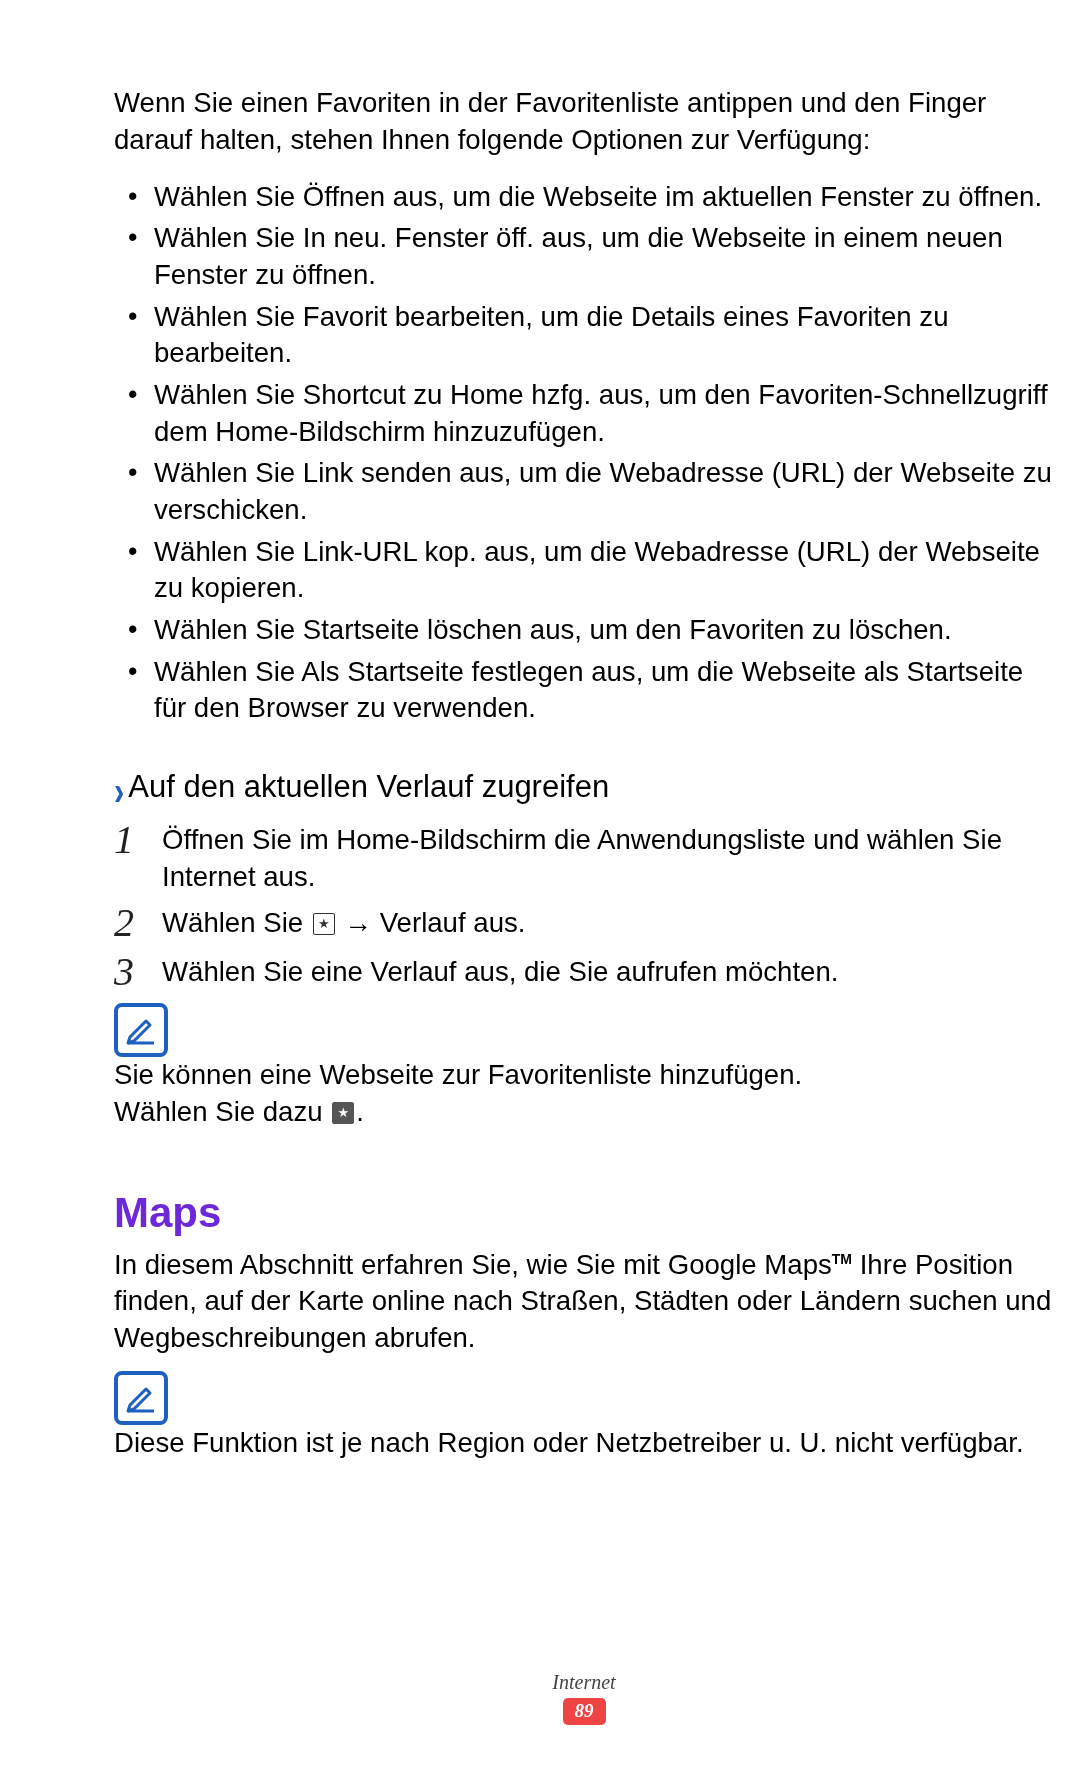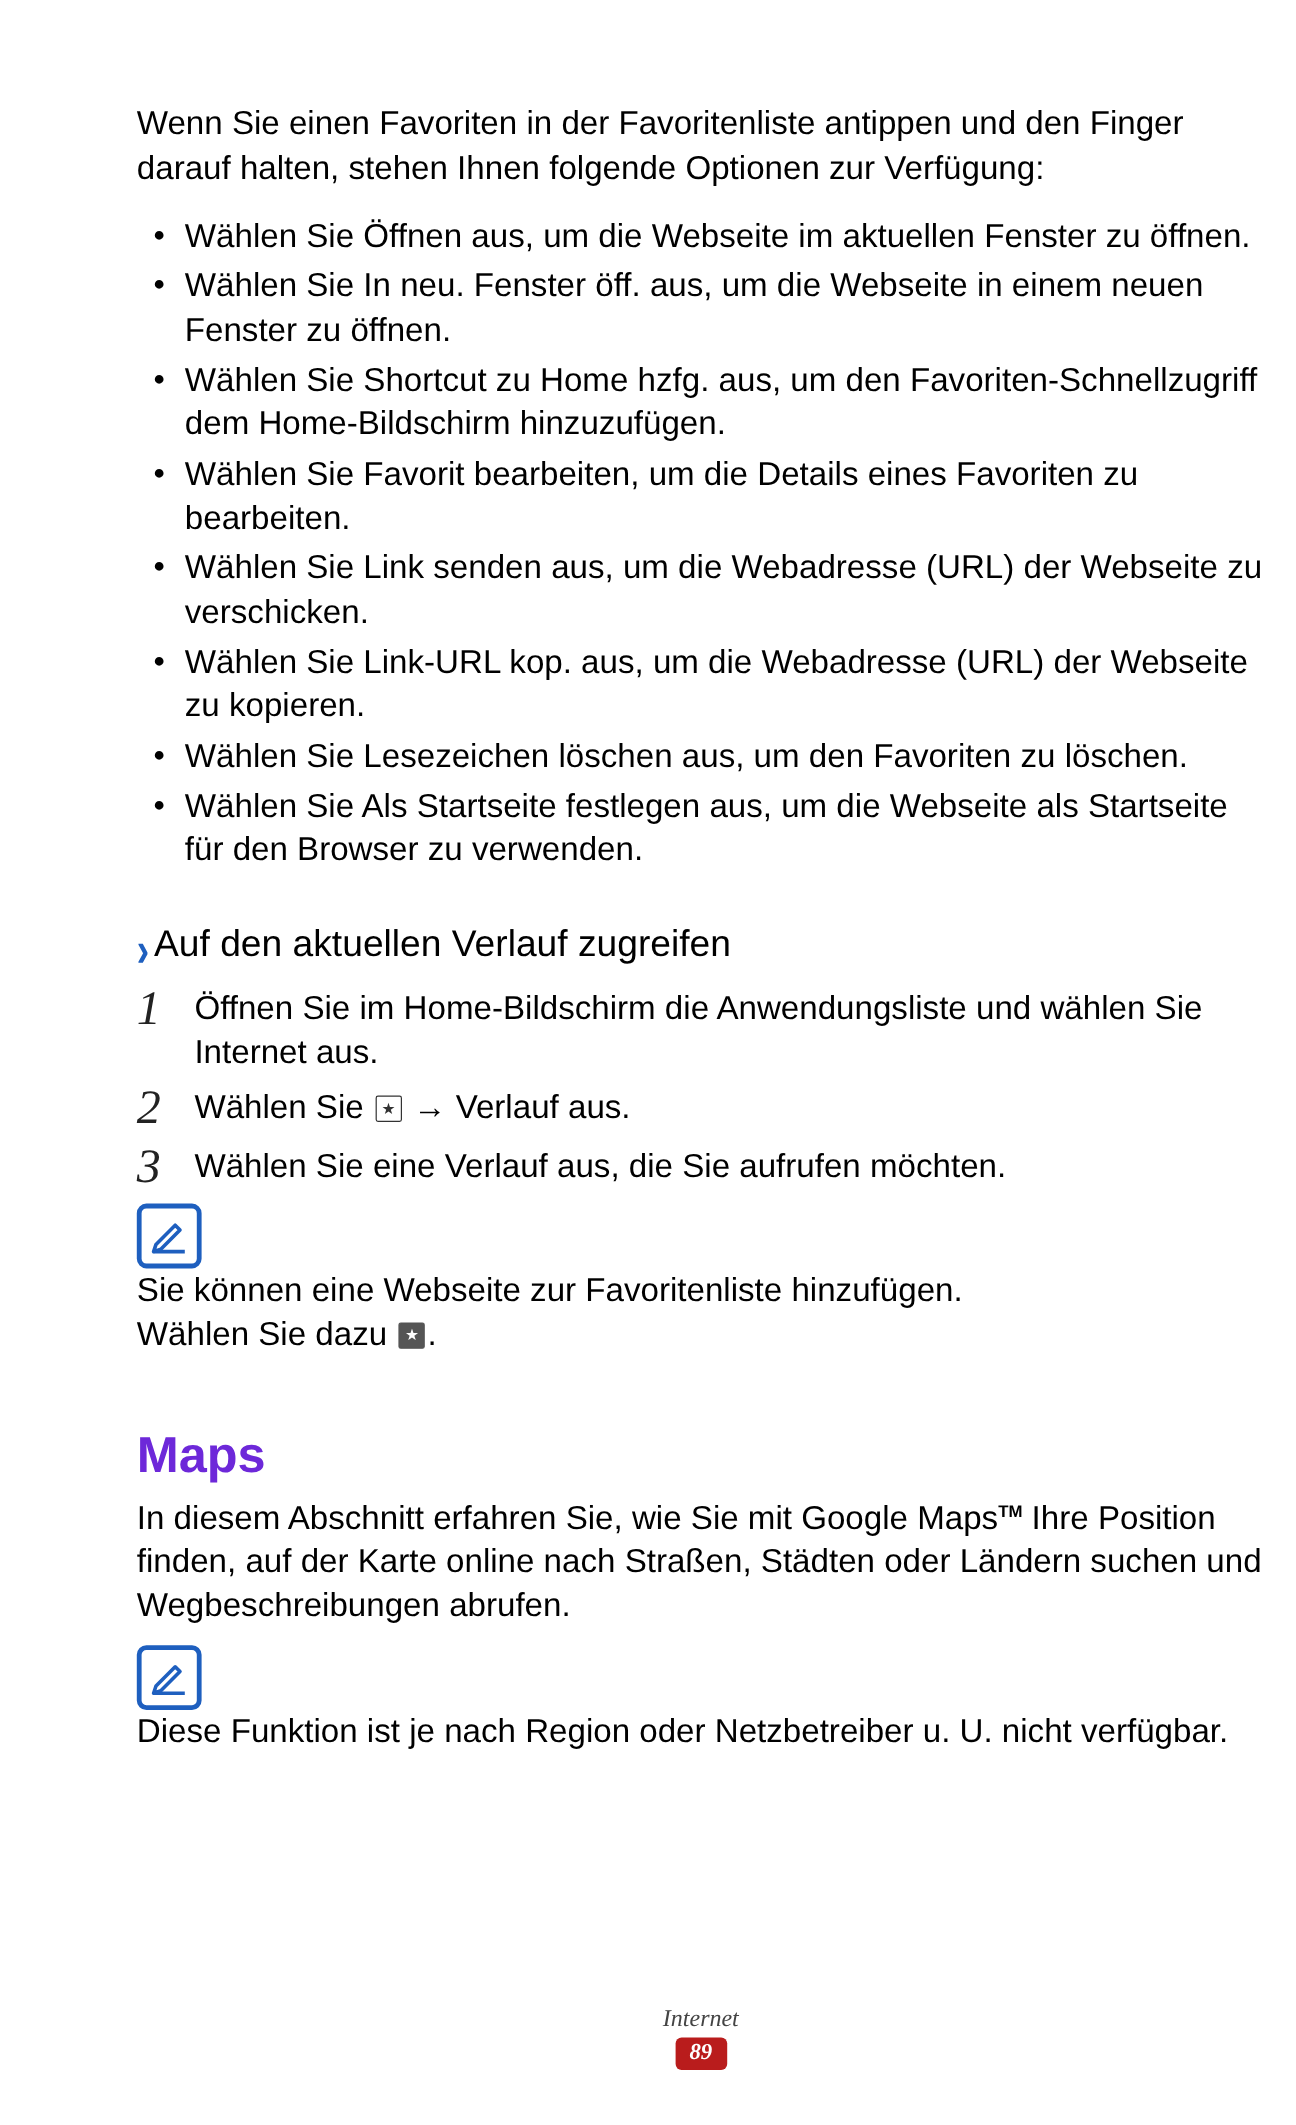--- a/index.html
+++ b/index.html
@@ -23,37 +23,37 @@
   .inline-icon.star-solid::after { content: "★"; position: absolute; left: 50%; top: 50%; transform: translate(-50%,-52%); font-size: 13px; color:#fff; }
   .note-row { display: flex; align-items: flex-start; margin-top: 10px; flex-direction: column; }
   .note-icon { width: 54px; height: 54px; border: 4px solid #1e5fbf; border-radius: 8px; flex-shrink: 0; position: relative; margin-right: 14px; }
   .note-icon svg { position: absolute; left: 50%; top: 50%; transform: translate(-50%,-50%); }
   .note-text { font-size: 27.6px; line-height: 1.33; padding-top: 0px; flex: 1; }
   h2.section-title { color: #6d28d9; font-weight: 700; font-size: 42px; margin-top: 58px; margin-bottom: 10px; }
   .maps-intro { font-size: 27.6px; line-height: 1.33; margin-bottom: 14px; }
   .sup { font-size: 14px; vertical-align: super; font-weight:700; }
   .footer { position: absolute; left: 0; right: 0; bottom: 46px; text-align: center; }
   .footer-cat { font-style: italic; font-size: 20px; color: #444; margin-bottom: 4px; font-family: Georgia, serif; }
-  .footer-page { display: inline-block; background: #b91c1c; color: #fff; font-size: 19px; font-weight: 700; padding: 2px 12px 3px; border-radius: 5px; font-style: italic; font-family: Georgia, serif;}
+  .footer-page { display: inline-block; background: #ef4444; color: #fff; font-size: 19px; font-weight: 700; padding: 2px 12px 3px; border-radius: 5px; font-style: italic; font-family: Georgia, serif;}
 </style>
 </head>
 <body>
 
 <div class="page">
 
   <p class="intro">Wenn Sie einen Favoriten in der Favoritenliste antippen und den Finger darauf halten, stehen Ihnen folgende Optionen zur Verfügung:</p>
 
   <ul class="bullets">
     <li><span>Wählen Sie </span><span class="bold">Öffnen</span><span> aus, um die Webseite im aktuellen Fenster zu öffnen.</span></li>
     <li><span>Wählen Sie </span><span class="bold">In neu. Fenster öff.</span><span> aus, um die Webseite in einem neuen Fenster zu öffnen.</span></li>
+    <li><span>Wählen Sie </span><span class="bold">Favorit bearbeiten</span><span>, um die Details eines Favoriten zu bearbeiten.</span></li>
     <li><span>Wählen Sie </span><span class="bold">Shortcut zu Home hzfg.</span><span> aus, um den Favoriten-Schnellzugriff dem Home-Bildschirm hinzuzufügen.</span></li>
-    <li><span>Wählen Sie </span><span class="bold">Favorit bearbeiten</span><span>, um die Details eines Favoriten zu bearbeiten.</span></li>
     <li><span>Wählen Sie </span><span class="bold">Link senden</span><span> aus, um die Webadresse (URL) der Webseite zu verschicken.</span></li>
     <li><span>Wählen Sie </span><span class="bold">Link-URL kop.</span><span> aus, um die Webadresse (URL) der Webseite zu kopieren.</span></li>
-    <li><span>Wählen Sie </span><span class="bold">Lesezeichen löschen</span><span> aus, um den Favoriten zu löschen.</span></li>
+    <li><span>Wählen Sie </span><span class="bold">Startseite löschen</span><span> aus, um den Favoriten zu löschen.</span></li>
     <li><span>Wählen Sie </span><span class="bold">Als Startseite festlegen</span><span> aus, um die Webseite als Startseite für den Browser zu verwenden.</span></li>
   </ul>
 
   <div class="subhead">
     <span class="chevron">›</span><span class="subhead-text">Auf den aktuellen Verlauf zugreifen</span>
   </div>
 
   <ol class="steps">
     <li>
       <span class="step-num">1</span>

